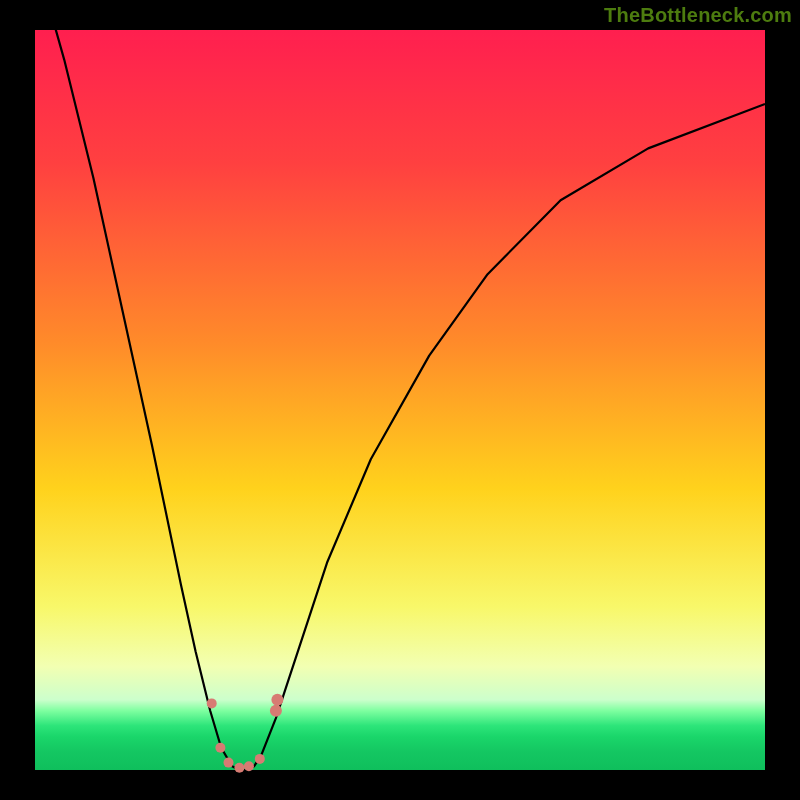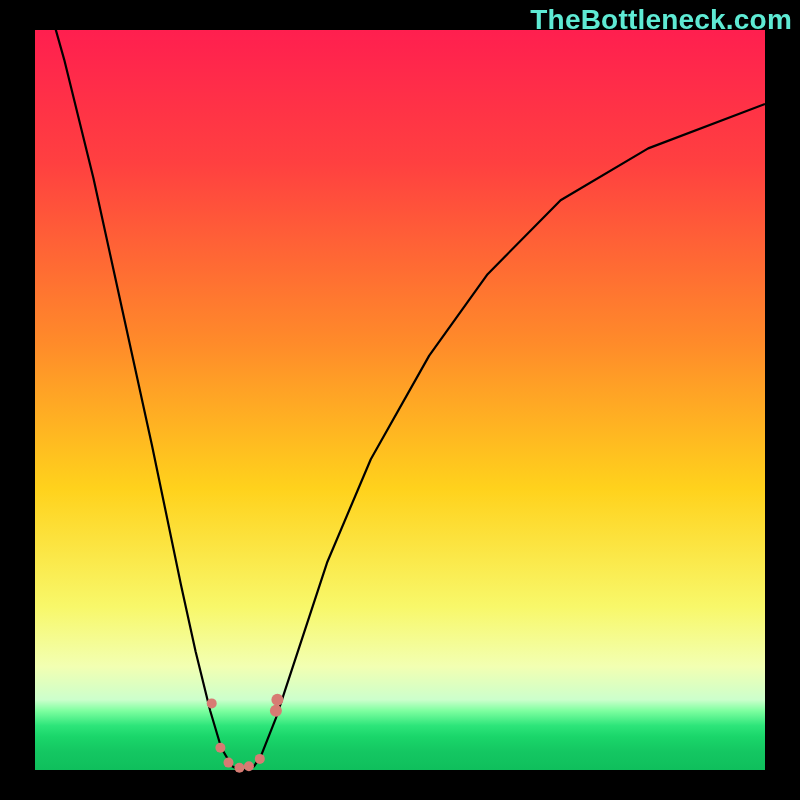--- a/index.html
+++ b/index.html
@@ -14,23 +14,23 @@
   .frame {
     position: relative;
     width: 800px;
     height: 800px;
     background: #000;
   }
   .watermark {
     position: absolute;
     top: 4px;
     right: 8px;
-    font-size: 28px;
+    font-size: 20px;
     font-weight: 600;
-    color: #5eead4;
+    color: #4d7c0f;
     letter-spacing: 0.2px;
     user-select: none;
   }
   svg {
     position: absolute;
     top: 0;
     left: 0;
   }
 </style>
 </head>

